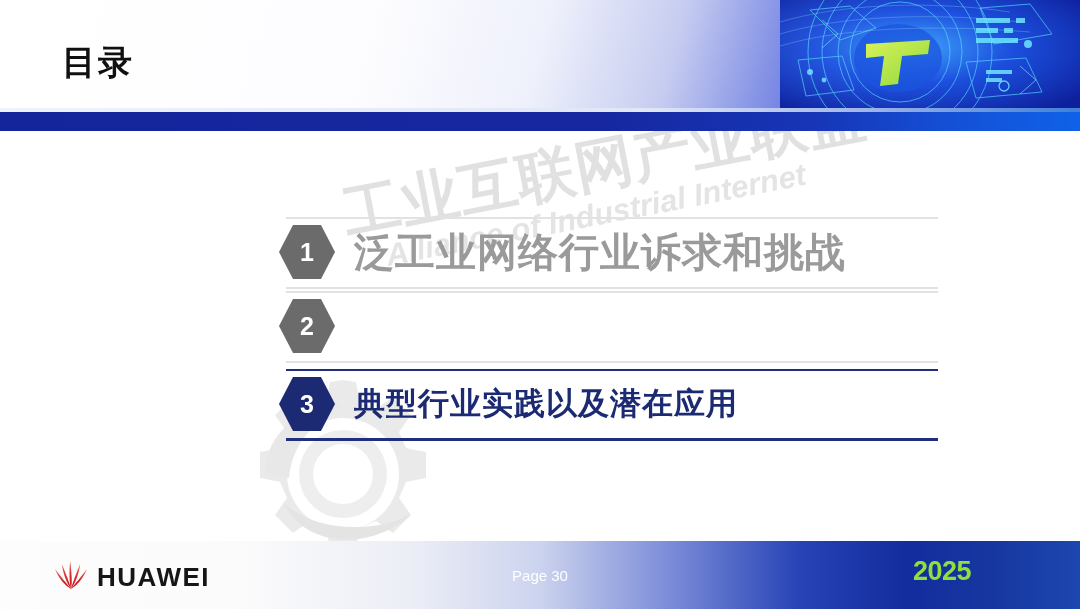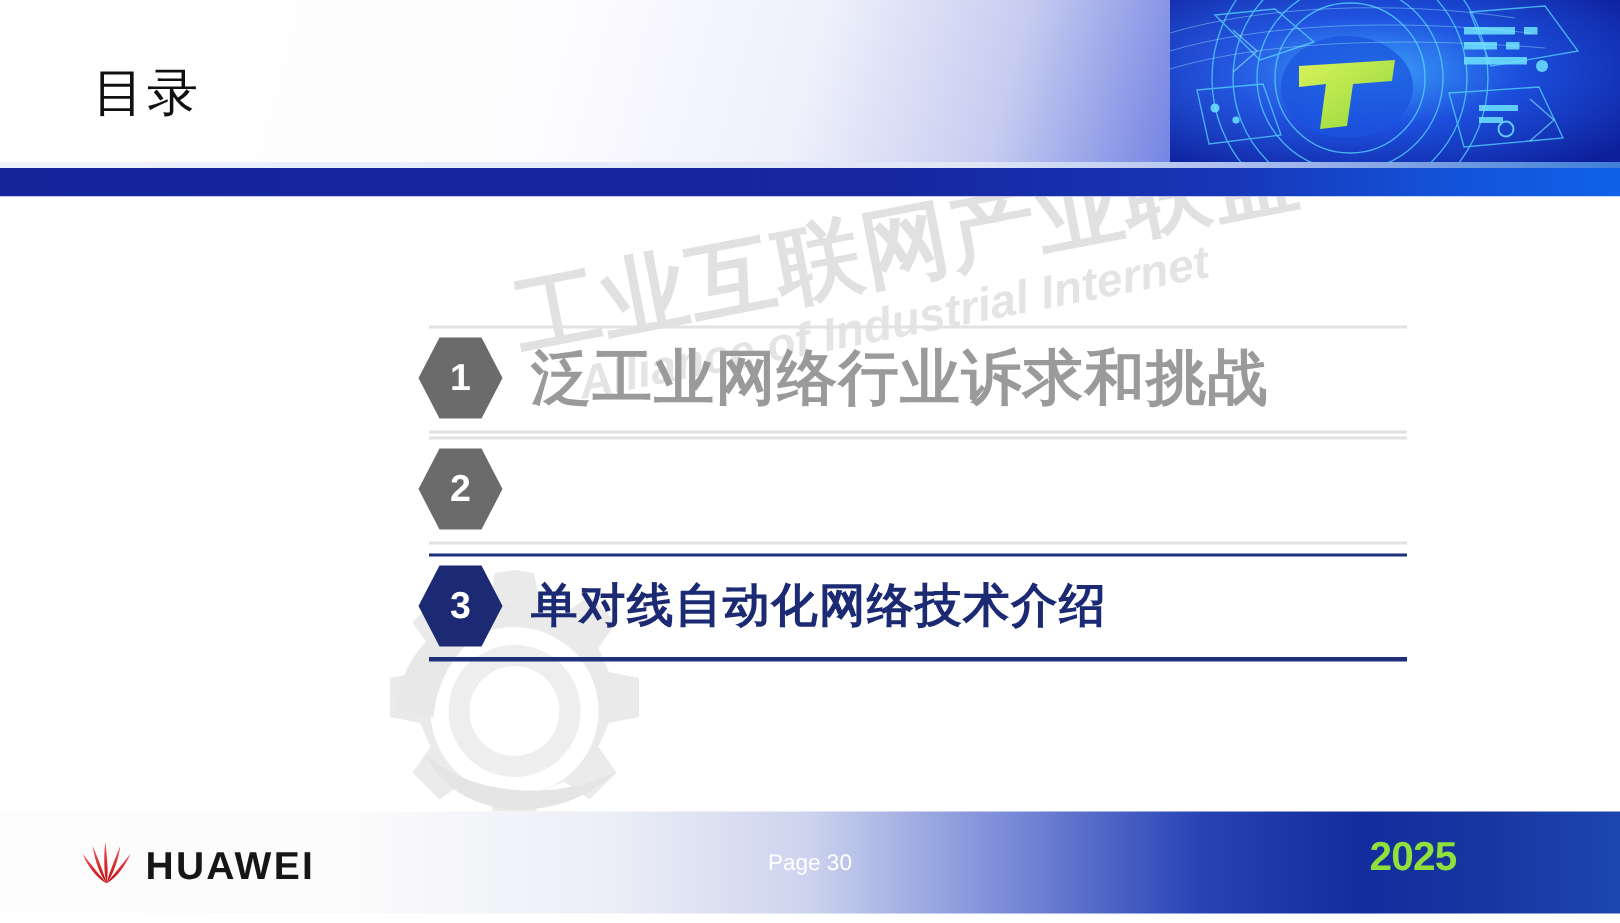--- a/index.html
+++ b/index.html
@@ -48,21 +48,21 @@
     position: absolute;
     right: 0; top: 0;
     width: 300px; height: 112px;
     overflow: hidden;
   }
   .header-title {
     position: absolute;
     left: 62px;
     top: 45px;
     font-size: 34px;
-    font-weight: normal;
+    font-weight: bold;
     color: #101010;
     letter-spacing: 2px;
     line-height: 1;
   }
   .header-rule {
     position: absolute;
     left: 0; top: 112px;
     width: 1080px; height: 19px;
     background: linear-gradient(90deg,#14259c 0%, #16279f 55%, #1736b8 76%, #1450d6 88%, #0f62e8 100%);
   }
@@ -371,21 +371,21 @@
       </div>
 
       <div class="toc-row r2 active">
         <div class="rule-top"></div>
         <div class="hexagon">
           <svg width="58" height="58" viewBox="0 0 58 58" xmlns="http://www.w3.org/2000/svg">
             <polygon points="15,2 43,2 57,29 43,56 15,56 1,29" fill="#1b2a72"></polygon>
           </svg>
         </div>
         <div class="hex-num">3</div>
-        <div class="toc-label">单对线自动化网络技术介绍</div>
+        <div class="toc-label">典型行业实践以及潜在应用</div>
         <div class="rule-bottom"></div>
       </div>
 
     </div>
   </div>
 
   <div class="footer">
 
     <div class="huawei-logo">
       <span>

